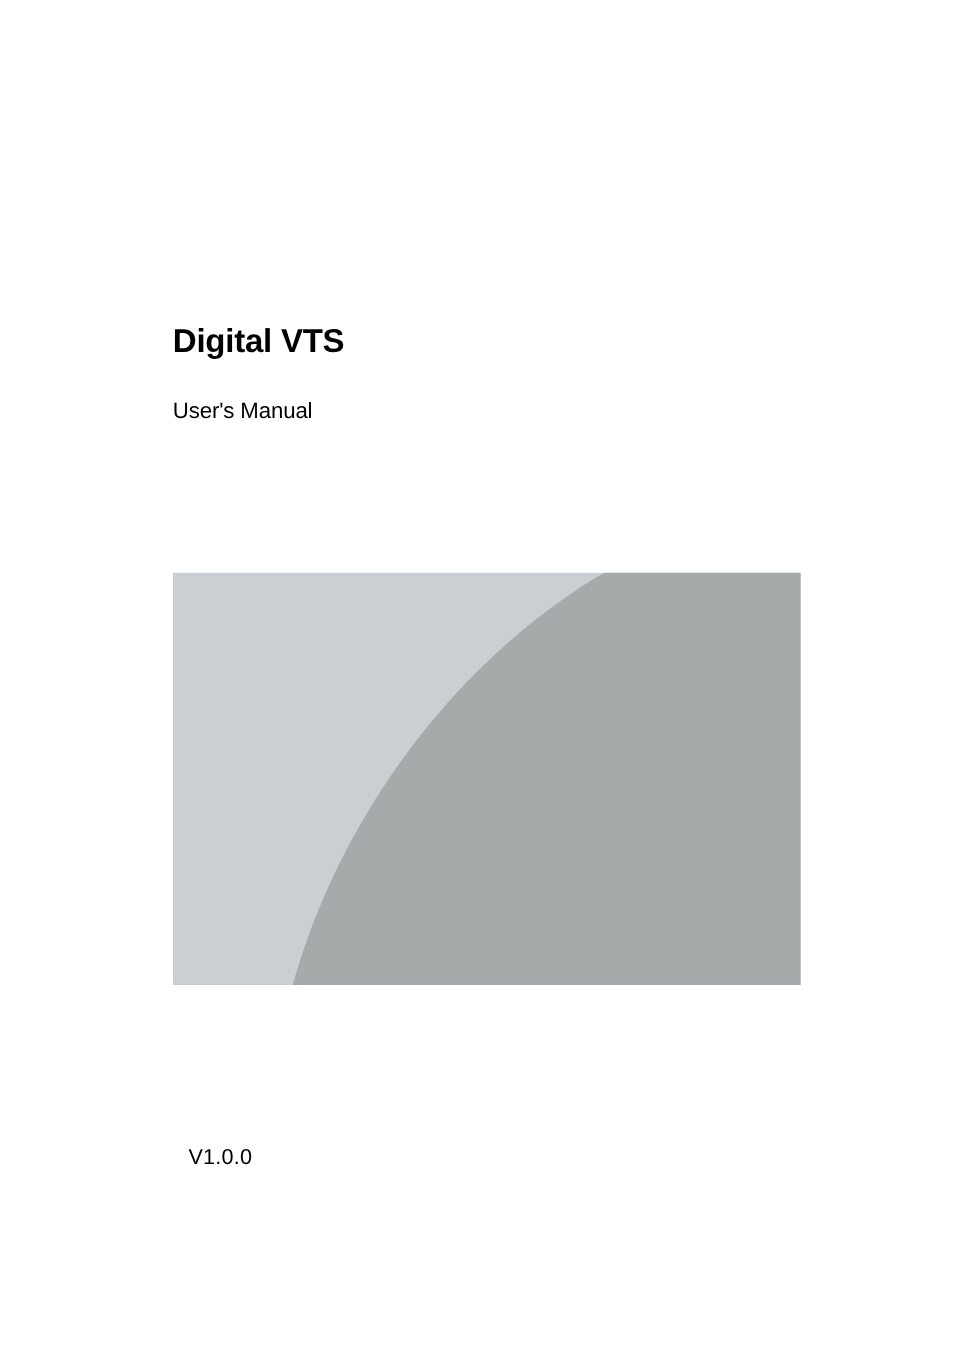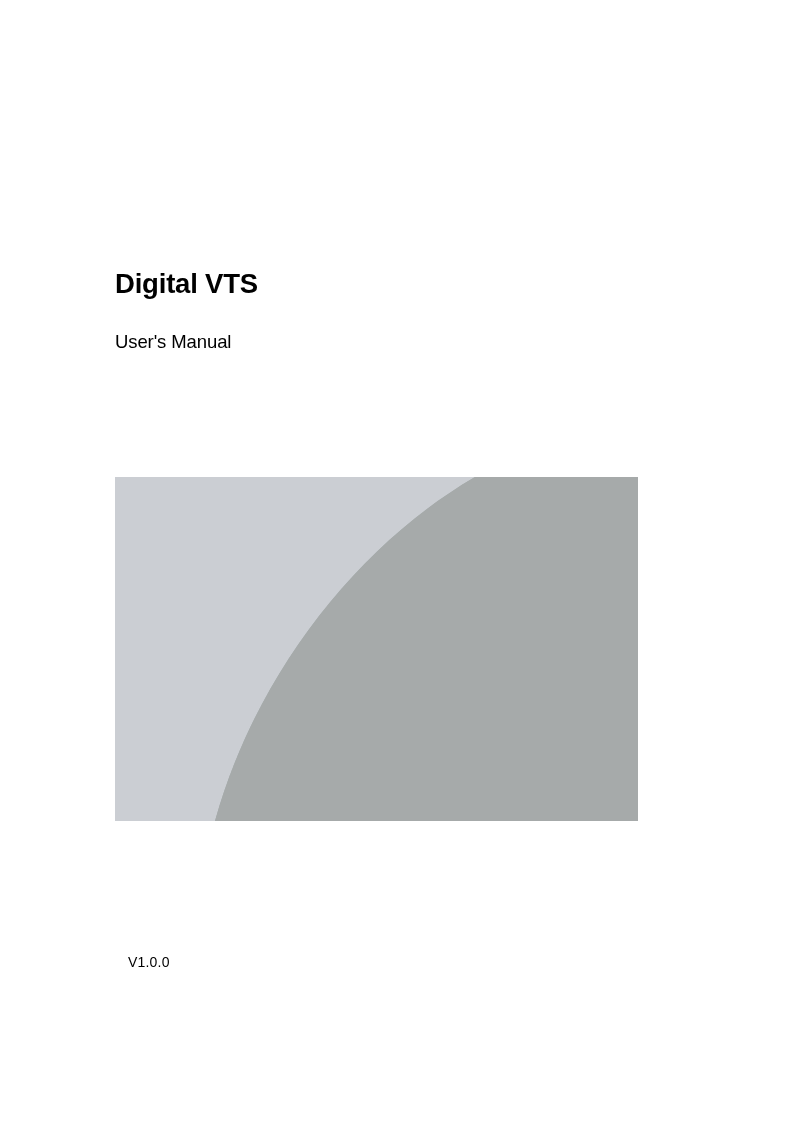--- a/index.html
+++ b/index.html
@@ -11,20 +11,21 @@
   body {
     font-family: "Liberation Sans", sans-serif;
     -webkit-font-smoothing: antialiased;
   }
   #page {
     position: relative;
     width: 638px;
     height: 1134px;
     background: #ffffff;
     overflow: hidden;
+    margin-left: 29px;
   }
   
   #title-block {
     position: absolute;
     left: 115px;
     top: 268px;
     width: 640px;
   }
   #doc-title {
     font-size: 27.5px;
@@ -57,21 +58,21 @@
   #cover-graphic svg {
     display: block;
     width: 687px;
     height: 344px;
   }
   
   #version-line {
     position: absolute;
     left: 128px;
     top: 954px;
-    font-size: 14px;
+    font-size: 18px;
     font-weight: normal;
     color: #000000;
     letter-spacing: 0.2px;
     white-space: pre;
   }
 </style>
 </head>
 <body>
 
 <div id="page">

